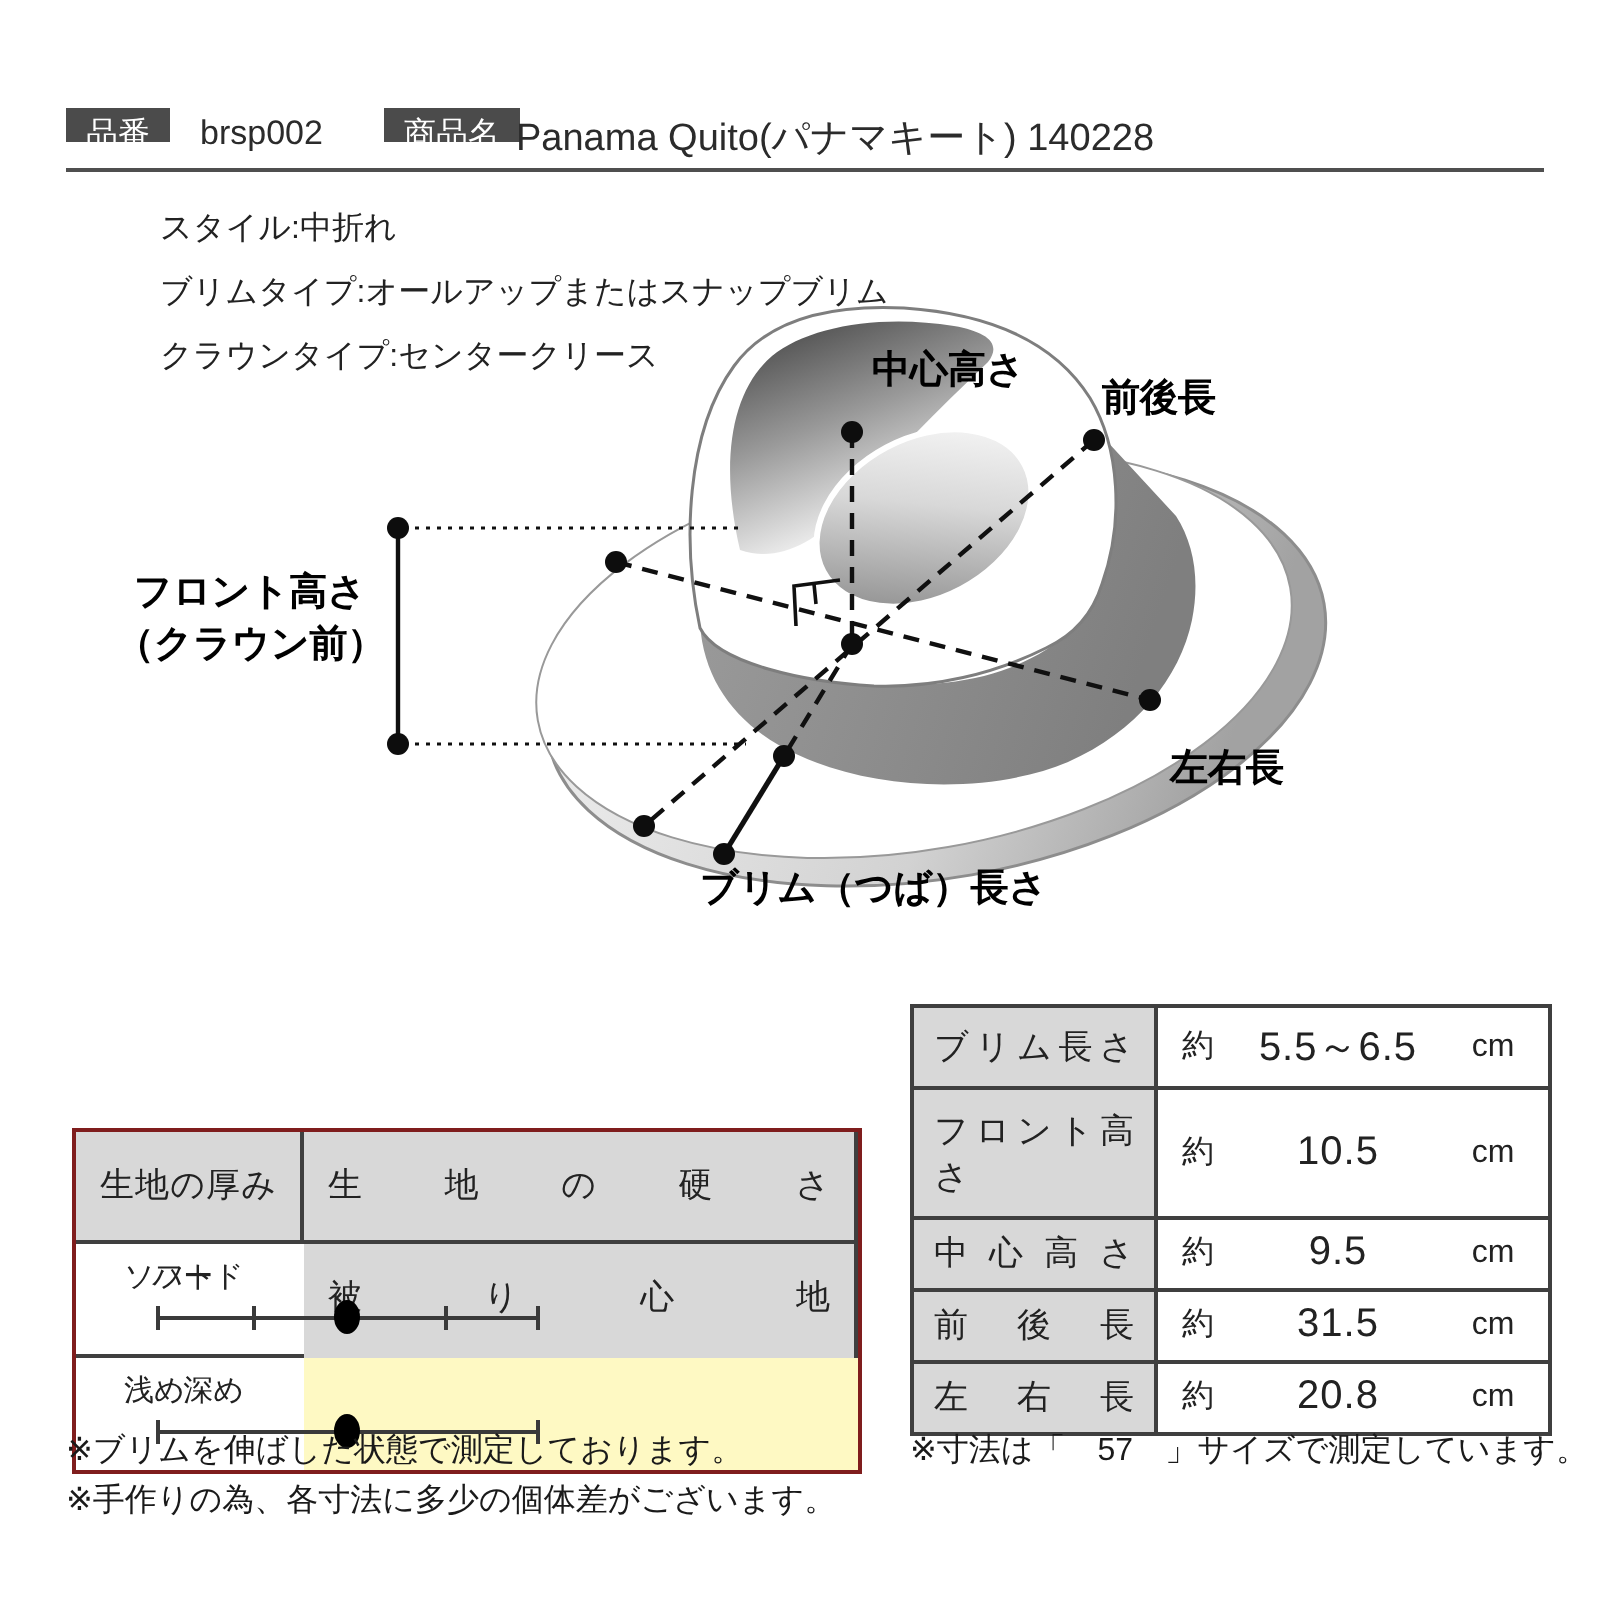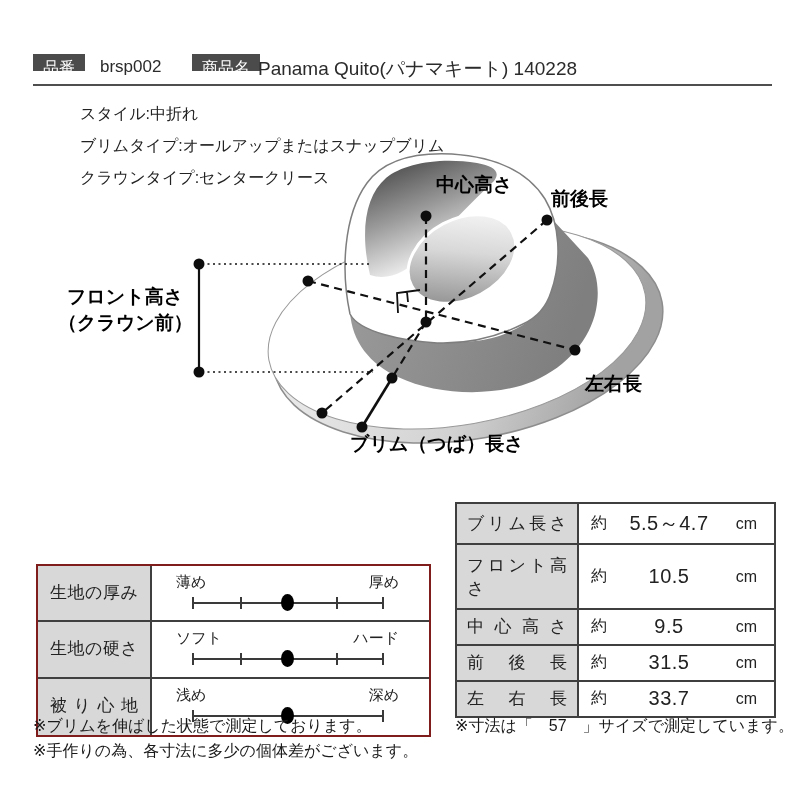--- a/index.html
+++ b/index.html
@@ -146,32 +146,20 @@
 <div class="hlabel" id="front-height-label" style="left:58px;top:284px;">
   <div>フロント高さ</div>
   <div>（クラウン前）</div>
 </div>
 <div class="hlabel" style="left:585px;top:371px;">左右長</div>
 <div class="hlabel" style="left:350px;top:431px;">ブリム（つば）長さ</div>
 
 <div id="feature-table">
 
   <div class="f-label">生地の厚み</div>
-  <div class="f-cell">
-    <span class="smin">薄め</span>
-    <span class="smax">厚め</span>
-    <div class="track">
-      <i class="tick" style="left:0;"></i>
-        <i class="tick" style="left:48px;"></i>
-        <i class="tick" style="left:96px;"></i>
-        <i class="tick" style="left:144px;"></i>
-        <i class="tick" style="left:190px;"></i>
-      <b class="sdot" style="left: 96px;"></b>
-    </div>
-  </div>
 
   <div class="f-label">生地の硬さ</div>
   <div class="f-cell">
     <span class="smin">ソフト</span>
     <span class="smax">ハード</span>
     <div class="track">
       <i class="tick" style="left:0;"></i>
         <i class="tick" style="left:48px;"></i>
         <i class="tick" style="left:96px;"></i>
         <i class="tick" style="left:144px;"></i>
@@ -196,21 +184,21 @@
   <colgroup>
       <col style="width:122px;">
       <col style="width:41px;">
       <col style="width:100px;">
       <col style="width:56px;">
     </colgroup>
   <tbody>
     <tr>
       <th>ブリム長さ</th>
       <td class="c-approx">約</td>
-      <td class="c-val">5.5～4.7</td>
+      <td class="c-val">5.5～6.5</td>
       <td class="c-unit">cm</td>
     </tr>
     <tr>
       <th>フロント高さ</th>
       <td class="c-approx">約</td>
       <td class="c-val">10.5</td>
       <td class="c-unit">cm</td>
     </tr>
     <tr>
       <th>中心高さ</th>
@@ -220,21 +208,21 @@
     </tr>
     <tr>
       <th>前後長</th>
       <td class="c-approx">約</td>
       <td class="c-val">31.5</td>
       <td class="c-unit">cm</td>
     </tr>
     <tr>
       <th>左右長</th>
       <td class="c-approx">約</td>
-      <td class="c-val">33.7</td>
+      <td class="c-val">20.8</td>
       <td class="c-unit">cm</td>
     </tr>
   </tbody>
 </table>
 
 <div class="note" style="left:33px;top:713px;">
   <div>※ブリムを伸ばした状態で測定しております。</div>
   <div>※手作りの為、各寸法に多少の個体差がございます。</div>
 </div>
 <div class="note" style="left:455px;top:713px;">※寸法は「　57　」サイズで測定しています。</div>

